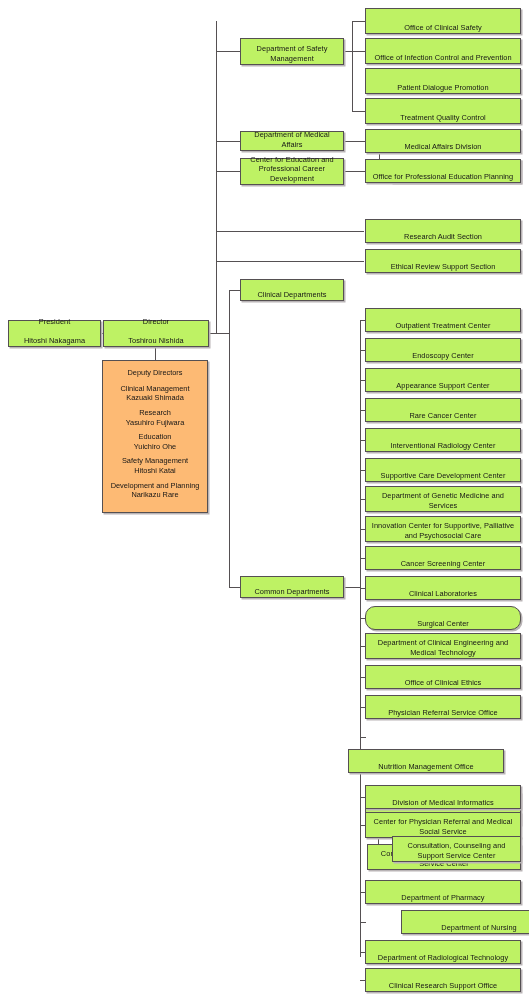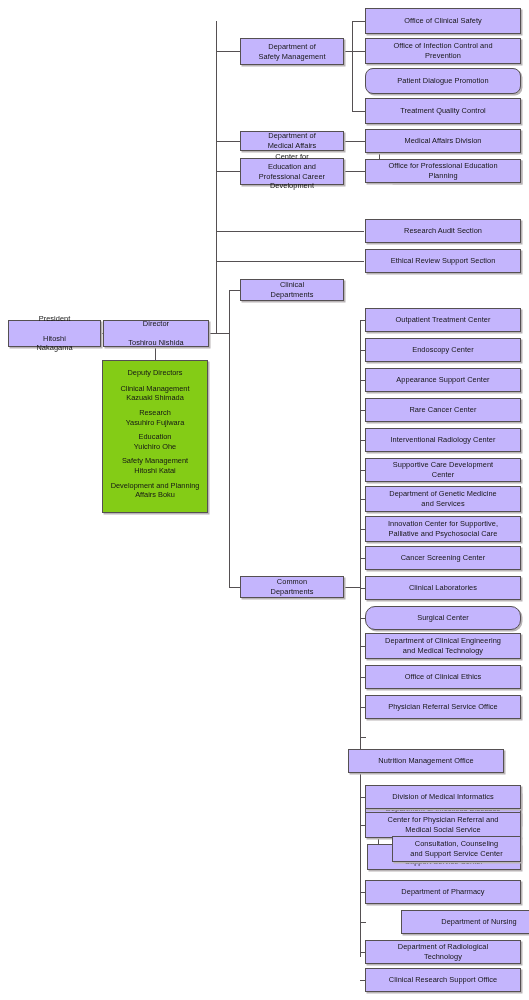--- a/index.html
+++ b/index.html
@@ -16,51 +16,51 @@
     width: 529px;
     height: 1000px;
     overflow: hidden;
     background: #ffffff;
   }
   
   .node {
     position: absolute;
     box-sizing: border-box;
     border: 1px solid #555052;
-    background: #c4b5fd;
+    background: #bef264;
     box-shadow: 1.5px 1.5px 0 0 #b9b4b6;
     display: flex;
-    align-items: center;
+    align-items: flex-end;
     justify-content: center;
     text-align: center;
     font-size: 7.4px;
     line-height: 1.32;
     letter-spacing: 0.05px;
     color: #151515;
-    padding: 0 17px;
+    padding: 0 3px;
     z-index: 2;
   }
   .node span {
     display: block;
     width: 100%;
   }
   
   .ln {
     position: absolute;
     background: #555052;
     z-index: 1;
   }
   .ln.h { height: 1px; }
   .ln.v { width: 1px; }
   
   .panel {
     position: absolute;
     box-sizing: border-box;
     border: 1px solid #555052;
-    background: #84cc16;
+    background: #fdba74;
     box-shadow: 1.5px 1.5px 0 0 #b9b4b6;
     font-size: 7.4px;
     line-height: 1.3;
     text-align: center;
     color: #151515;
     padding-top: 7px;
     z-index: 2;
   }
   .panel .grp { margin-bottom: 5px; }
   .panel .grp:last-child { margin-bottom: 0; }
@@ -135,21 +135,21 @@
     <div class="grp">
       <div>Education</div>
       <div>Yuichiro Ohe</div>
     </div>
     <div class="grp">
       <div>Safety Management</div>
       <div>Hitoshi Katai</div>
     </div>
     <div class="grp">
       <div>Development and Planning</div>
-      <div>Affairs  Boku</div>
+      <div>Narikazu  Rare</div>
     </div>
   </div>
 
   <div class="node" style="left:240px; top:38px; width:104px; height:27px;">
     <span>Department of Safety Management</span>
   </div>
 
   <div class="node" style="left:240px; top:131px; width:104px; height:20px;">
     <span>Department of Medical Affairs</span>
   </div>
@@ -157,21 +157,21 @@
   <div class="node" style="left:240px; top:158px; width:104px; height:27px;">
     <span>Center for Education and Professional Career Development</span>
   </div>
 
   <div class="node" style="left:365px; top:8px; width:156px; height:26px;">
     <span>Office of Clinical Safety</span>
   </div>
   <div class="node" style="left:365px; top:38px; width:156px; height:26px;">
     <span>Office of Infection Control and Prevention</span>
   </div>
-  <div class="node" style="left:365px; top:68px; width:156px; height:26px;border-radius:8px;">
+  <div class="node" style="left:365px; top:68px; width:156px; height:26px;">
     <span>Patient Dialogue Promotion</span>
   </div>
   <div class="node" style="left:365px; top:98px; width:156px; height:26px;">
     <span>Treatment Quality Control</span>
   </div>
 
   <div class="node" style="left:365px; top:129px; width:156px; height:24px;">
     <span>Medical Affairs Division</span>
   </div>
   <div class="node" style="left:391px; top:159px; width:130px; height:24px;">

